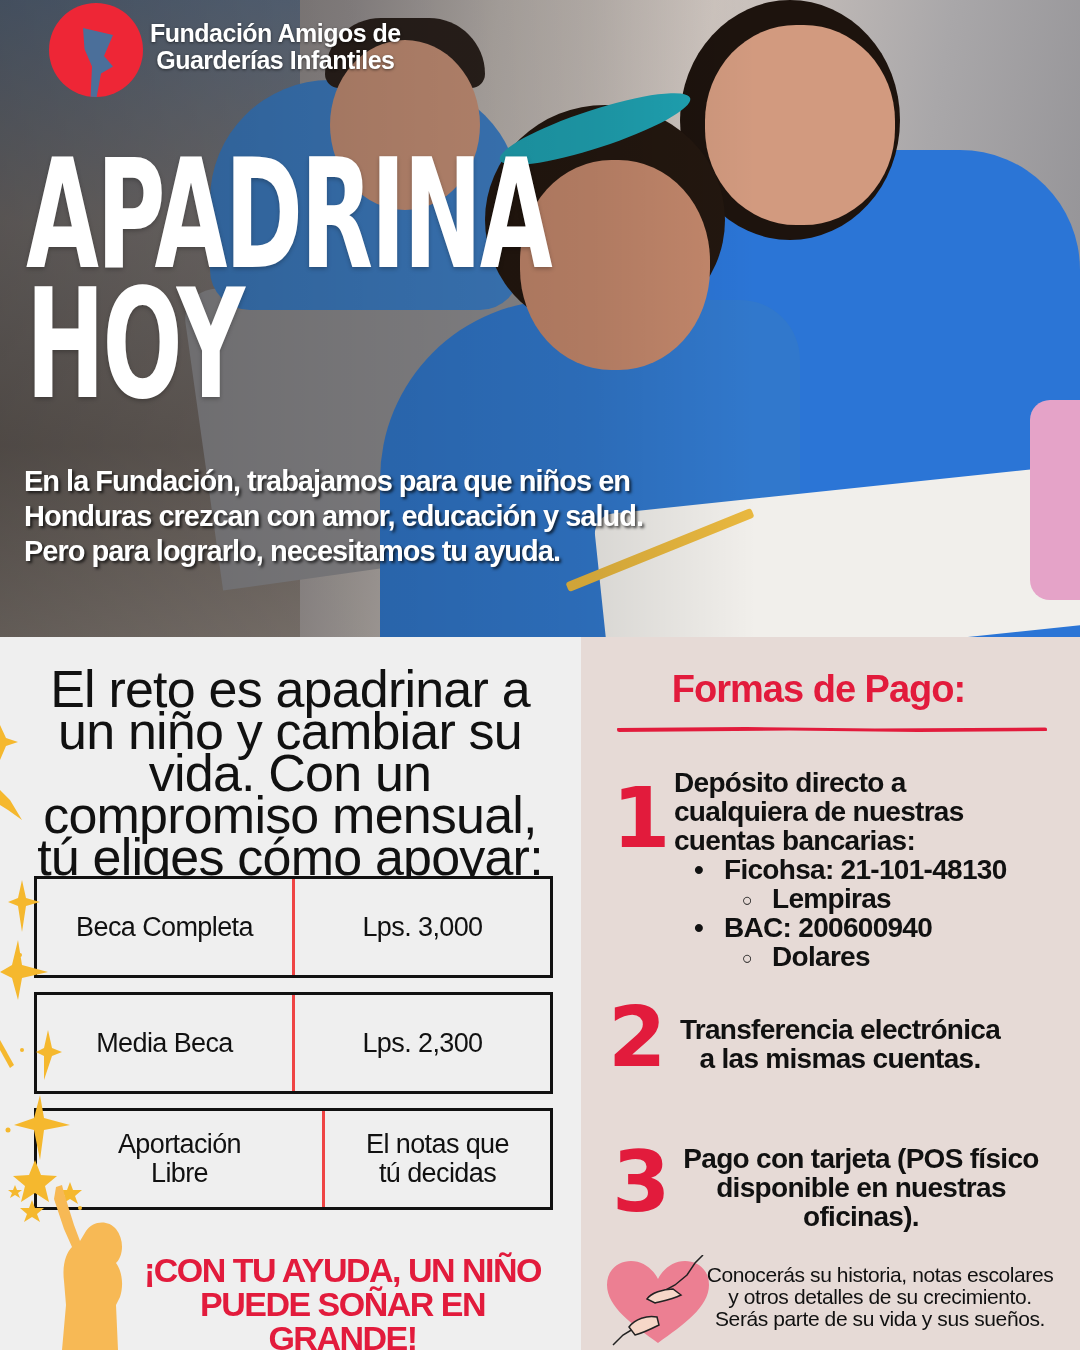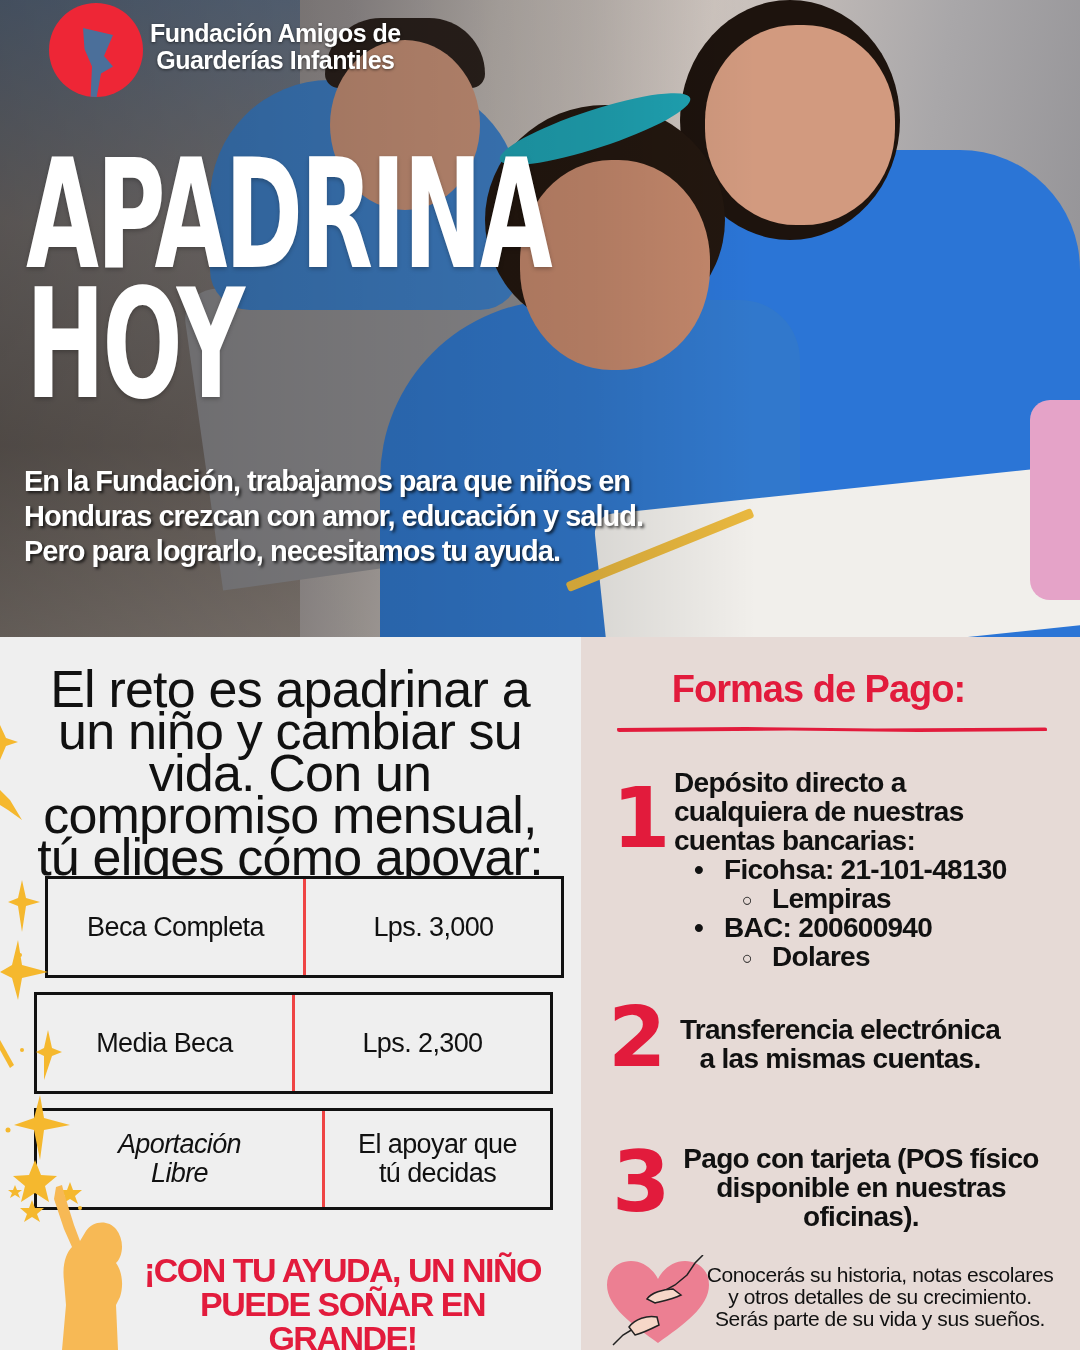--- a/index.html
+++ b/index.html
@@ -144,31 +144,31 @@
   <span>APADRINA</span>
   <span>HOY</span>
 </div>
 
 <div class="intro">En la Fundación, trabajamos para que niños en Honduras crezcan con amor, educación y salud. Pero para lograrlo, necesitamos tu ayuda.</div>
 
 <div class="left-panel"></div>
 
 <div class="challenge">El reto es apadrinar a un niño y cambiar su vida. Con un compromiso mensual, tú eliges cómo apoyar:</div>
 
-<div class="opt-row" style="top:876px;margin-left:11px;">
+<div class="opt-row" style="top:876px;">
   <div class="cell">Beca Completa</div>
   <div class="cell">Lps. 3,000</div>
 </div>
 <div class="opt-row" style="top:992px;">
   <div class="cell">Media Beca</div>
   <div class="cell">Lps. 2,300</div>
 </div>
 <div class="opt-row" style="top:1108px;">
-  <div class="cell" style="padding:0 60px;font-style:italic;">Aportación Libre</div>
-  <div class="cell" style="padding:0 30px;">El apoyar que tú decidas</div>
+  <div class="cell" style="padding:0 60px;">Aportación Libre</div>
+  <div class="cell" style="padding:0 30px;">El notas que tú decidas</div>
 </div>
 
 <svg class="stars" viewBox="0 0 140 650">
   <g fill="#f5b82e">
     <path d="M0 25 L6 38 L18 42 L6 46 L0 60 Z"></path>
     <path d="M0 90 L10 100 L22 120 L8 110 L0 105 Z"></path>
     <path d="M22 180 L26 198 L40 202 L26 206 L22 232 L18 206 L8 202 L18 198 Z"></path>
     <path d="M18 240 L22 265 L48 272 L22 278 L18 300 L12 278 L0 272 L12 265 Z"></path>
     <path d="M48 330 L52 348 L62 352 L52 356 L44 380 L44 356 L36 352 L44 348 Z"></path>
     <path d="M40 395 L44 418 L70 425 L44 430 L40 460 L34 430 L14 425 L34 418 Z"></path>

